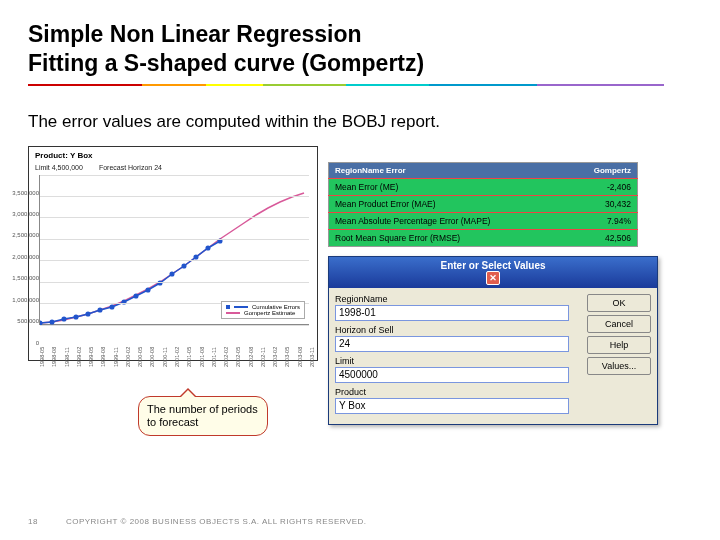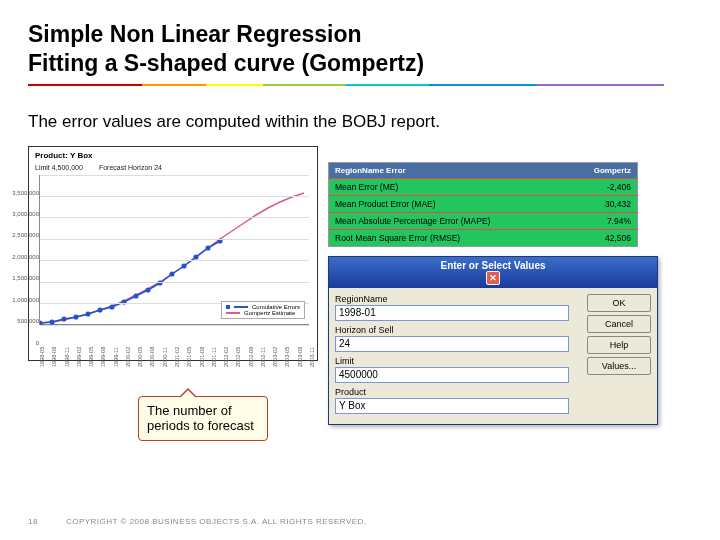--- a/index.html
+++ b/index.html
@@ -86,22 +86,22 @@
   }
   .dlg-btns { width:64px; display:flex; flex-direction:column; gap:3px; }
   .dlg-btn {
     height:18px; background:#ece9d8; border:1px solid #888;
     font-size:9px; cursor:pointer; border-radius:2px;
   }
 
   .callout {
     position:absolute; left:110px; top:250px;
     width:130px; background:#fffde8;
-    border:1.5px solid #c0392b; border-radius:4px;
-    padding:6px 8px; font-size:13px; line-height:1.2;
+    border:1.5px solid #c0392b; border-radius:12px;
+    padding:6px 8px; font-size:11px; line-height:1.2;
   }
   .callout::before {
     content:""; position:absolute; left:40px; top:-18px;
     border:9px solid transparent; border-bottom-color:#c0392b;
   }
   .callout::after {
     content:""; position:absolute; left:41px; top:-15px;
     border:8px solid transparent; border-bottom-color:#fffde8;
   }
 

